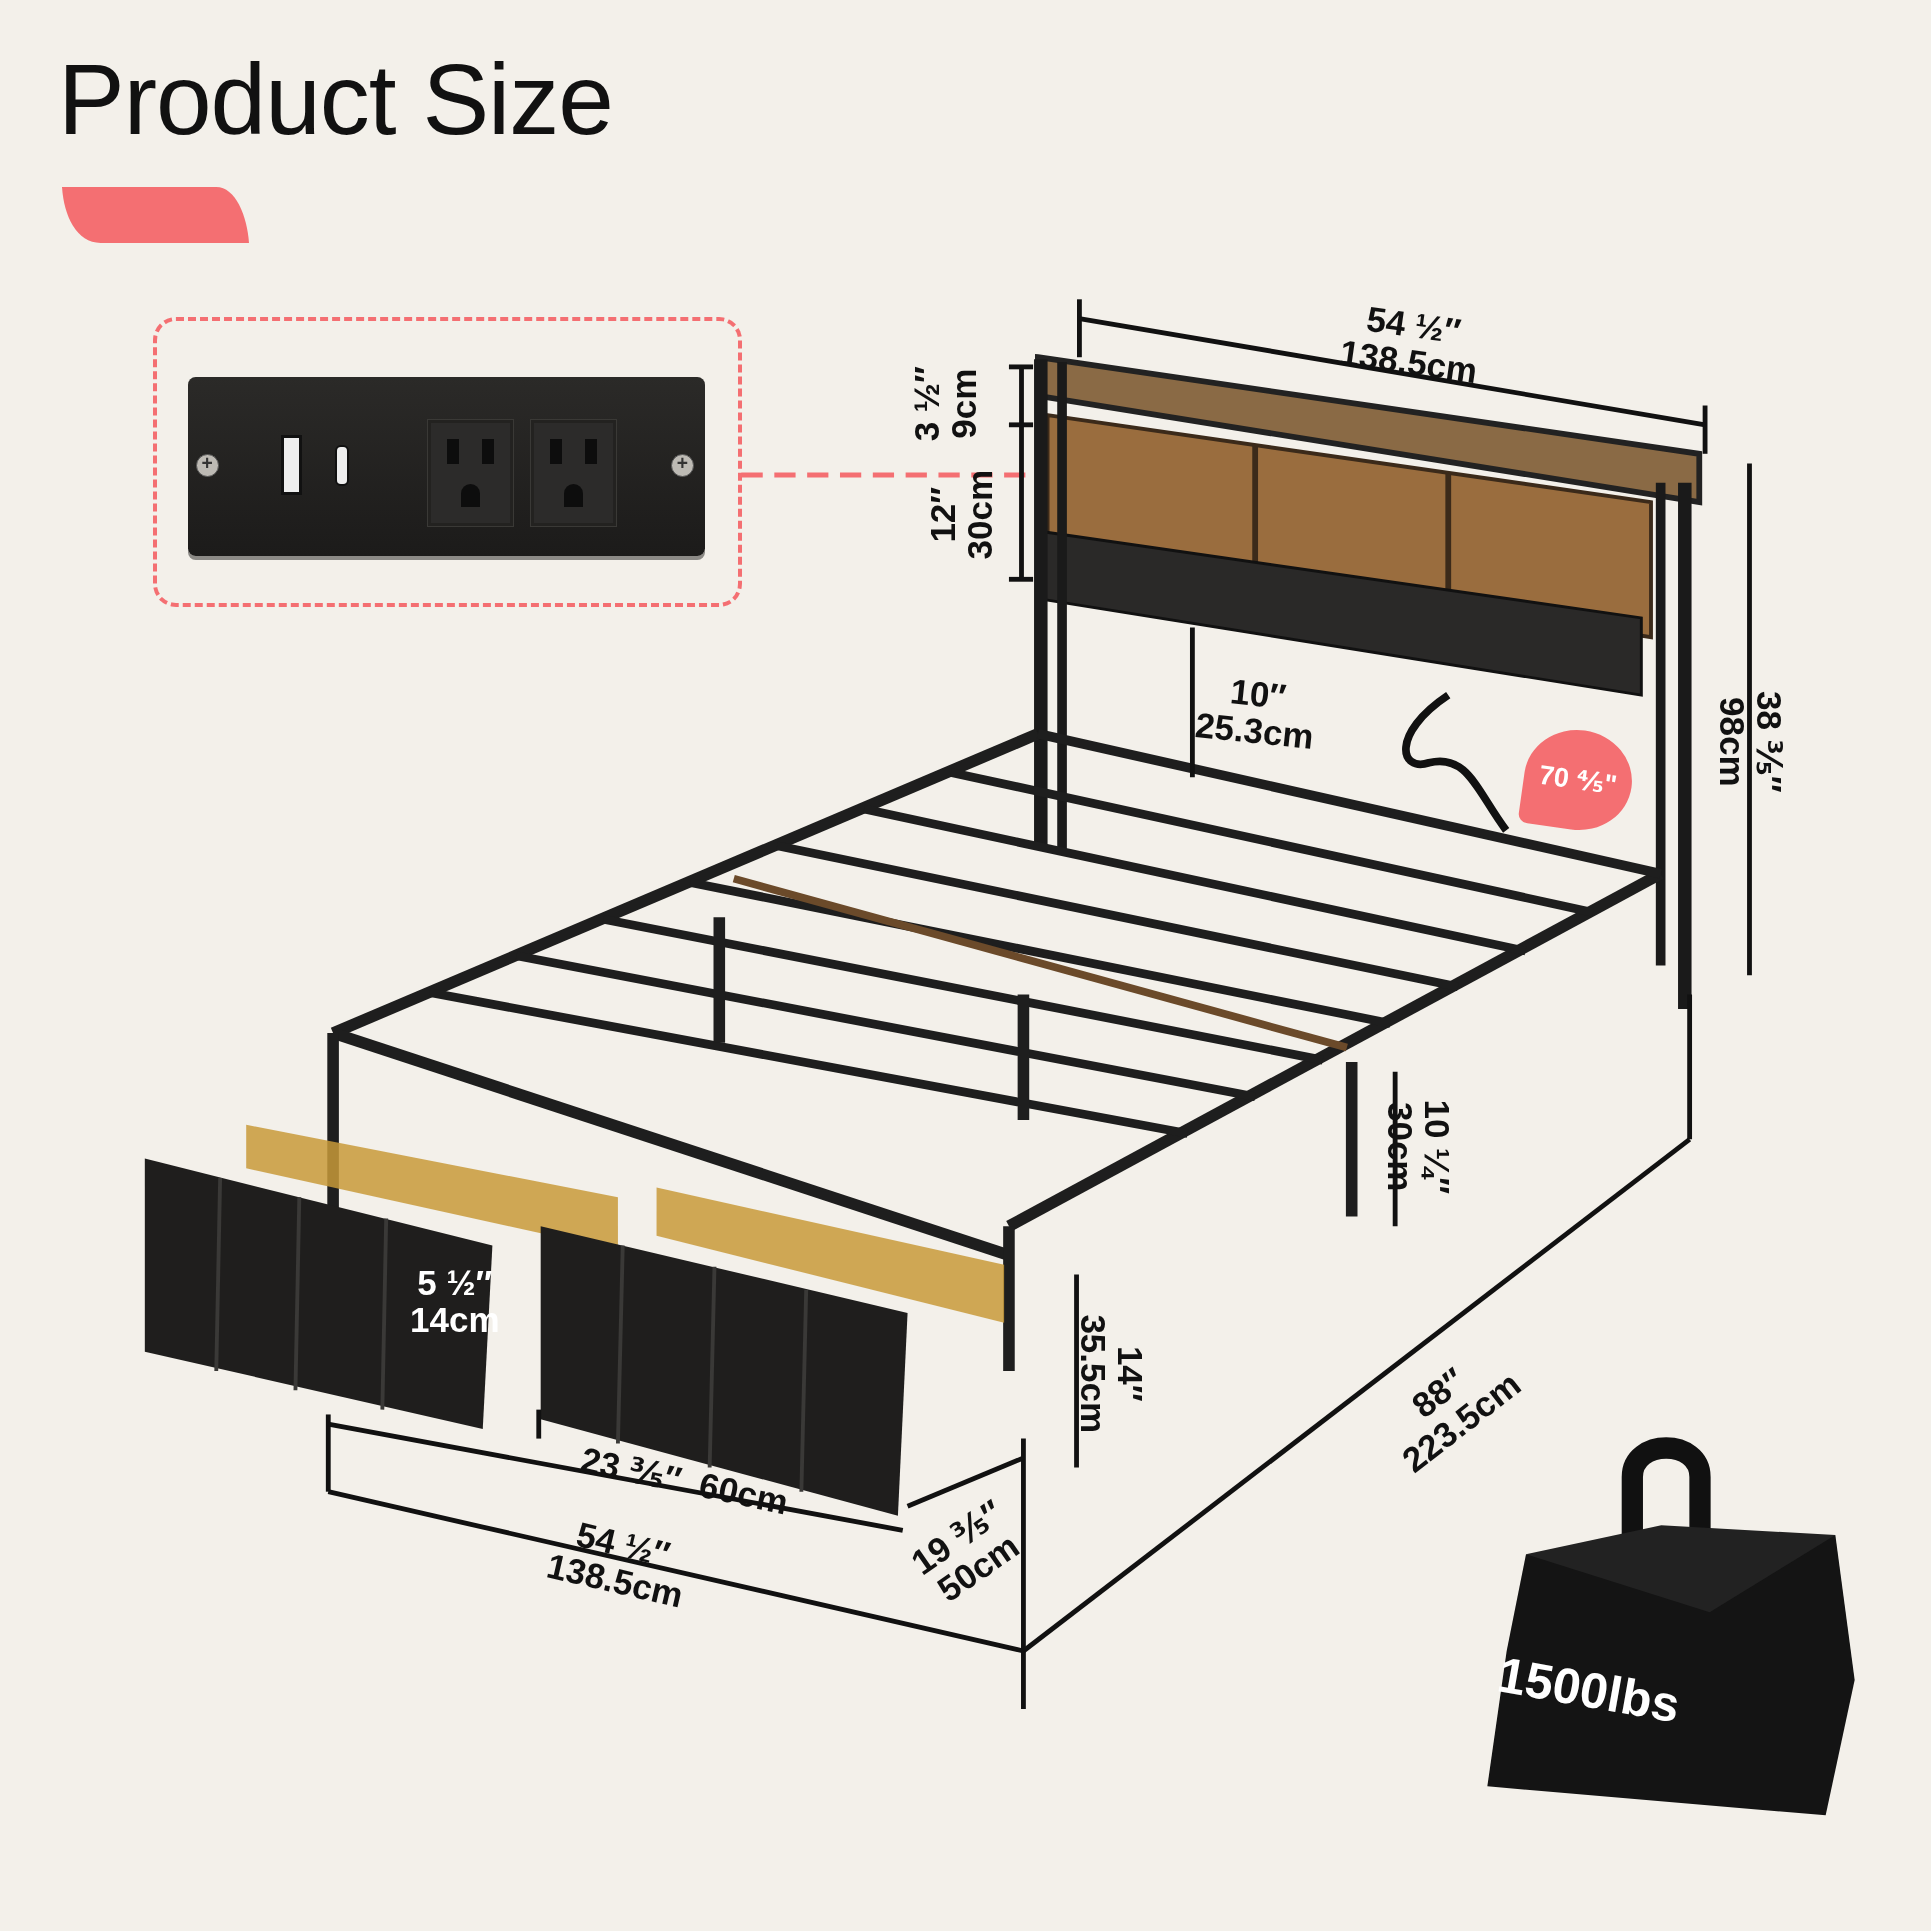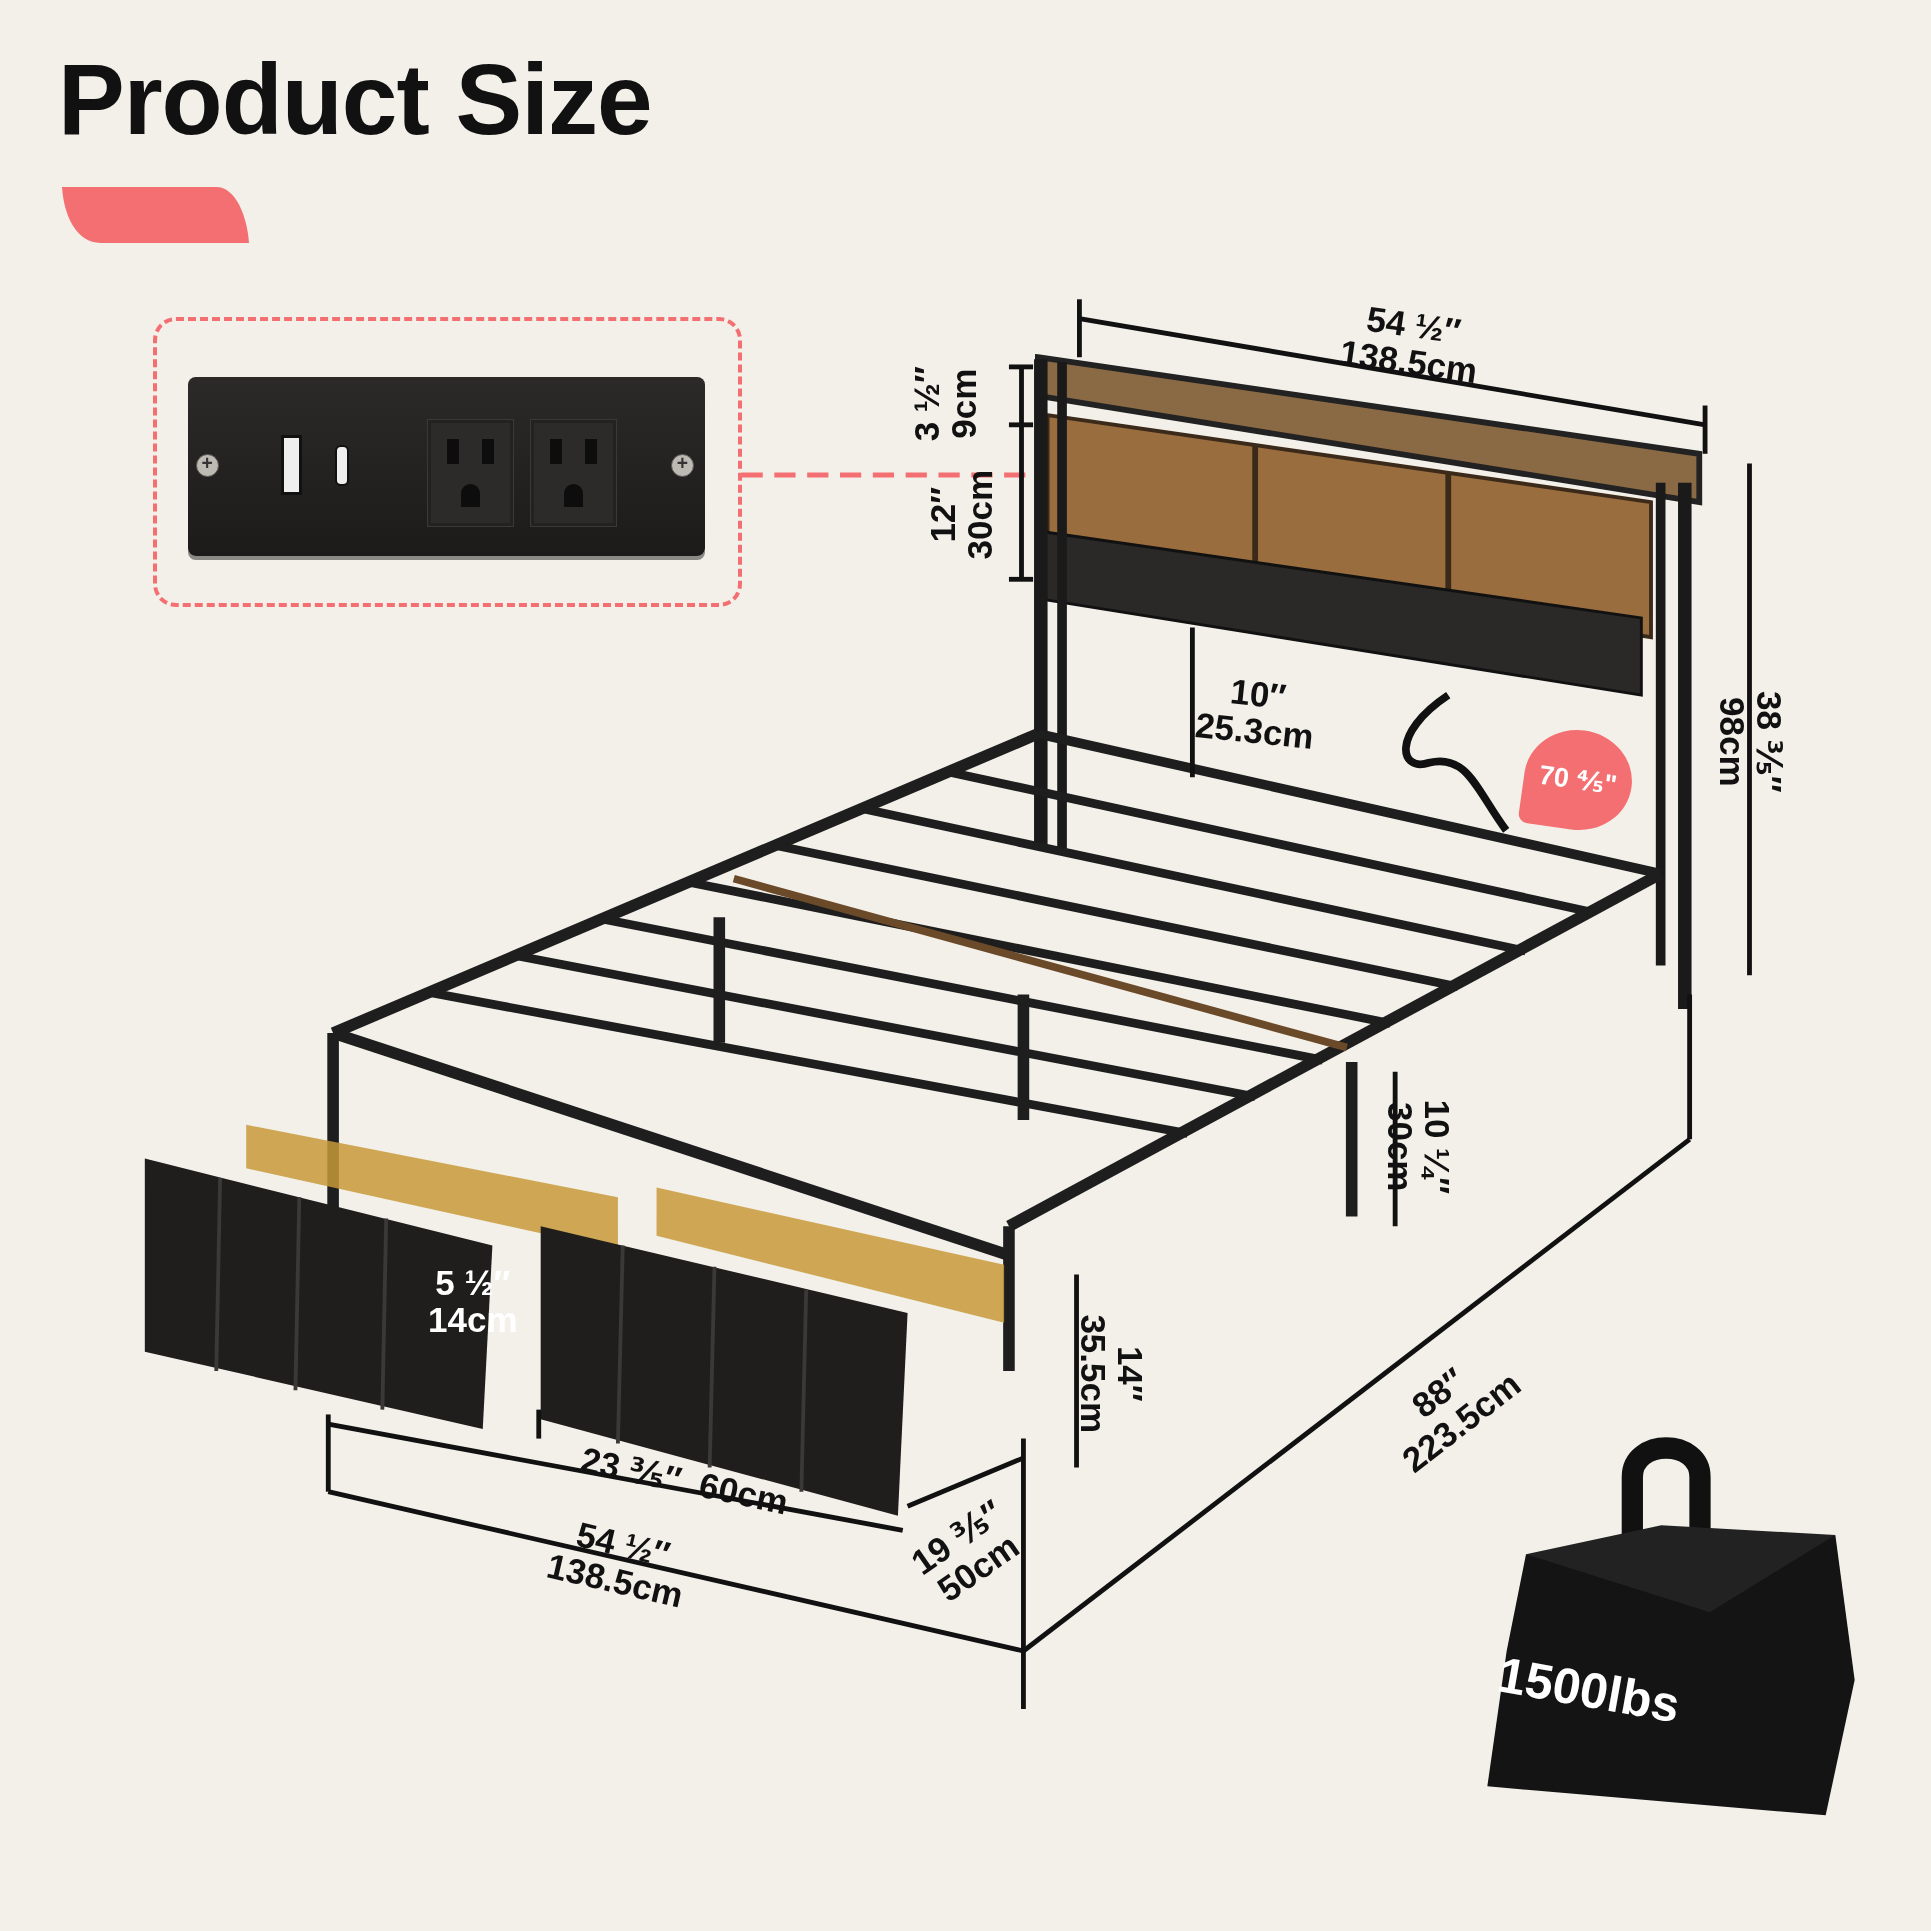--- a/index.html
+++ b/index.html
@@ -4,21 +4,21 @@
 <style>
   html, body { margin: 0; padding: 0; }
   body {
     width: 1931px; height: 1931px; position: relative; overflow: hidden;
     background: #f3f0ea;
     font-family: "Liberation Sans", "DejaVu Sans", sans-serif;
     color: #111;
   }
   .abs { position: absolute; }
   .title {
-    left: 58px; top: 39px; font-size: 100px; font-weight: 700; letter-spacing: -1px;
+    left: 58px; top: 39px; font-size: 100px; font-weight: 400; letter-spacing: -1px;
     line-height: 1.2;
   }
   .accent-bar { left: 62px; top: 187px; width: 187px; height: 56px; }
   .dim {
     font-weight: 700; font-size: 35px; line-height: 1.05; text-align: center; white-space: nowrap;
   }
   .dim span { display: block; }
   .callout {
     left: 153px; top: 317px; width: 589px; height: 290px;
     border: 4.8px dashed #f46f72; border-radius: 23px; box-sizing: border-box;
@@ -172,21 +172,21 @@
 </div>
 <div class="abs dim" style="left:1197px;top:676px;transform:rotate(6deg)">
   <span>10″</span>
     <span>25.3cm</span>
 </div>
 <div class="abs badge">70 ⅘"</div>
 <div class="abs dim" style="left:1371px;top:1110px;transform:rotate(90deg);transform-origin:center">
   <span>10 ¼″</span>
     <span>30cm</span>
 </div>
-<div class="abs dim" style="left:428px;top:1265px;color:#fff">
+<div class="abs dim" style="left:410px;top:1265px;color:#fff">
   <span>5 ½″</span>
     <span>14cm</span>
 </div>
 <div class="abs dim" style="left:1052px;top:1337px;transform:rotate(90deg);transform-origin:center">
   <span>14″</span>
     <span>35.5cm</span>
 </div>
 <div class="abs dim" style="left:579px;top:1463px;transform:rotate(12deg)">
   <span style="display:inline">23 ⅗″</span>&nbsp;&nbsp;<span style="display:inline">60cm</span>
 </div>

